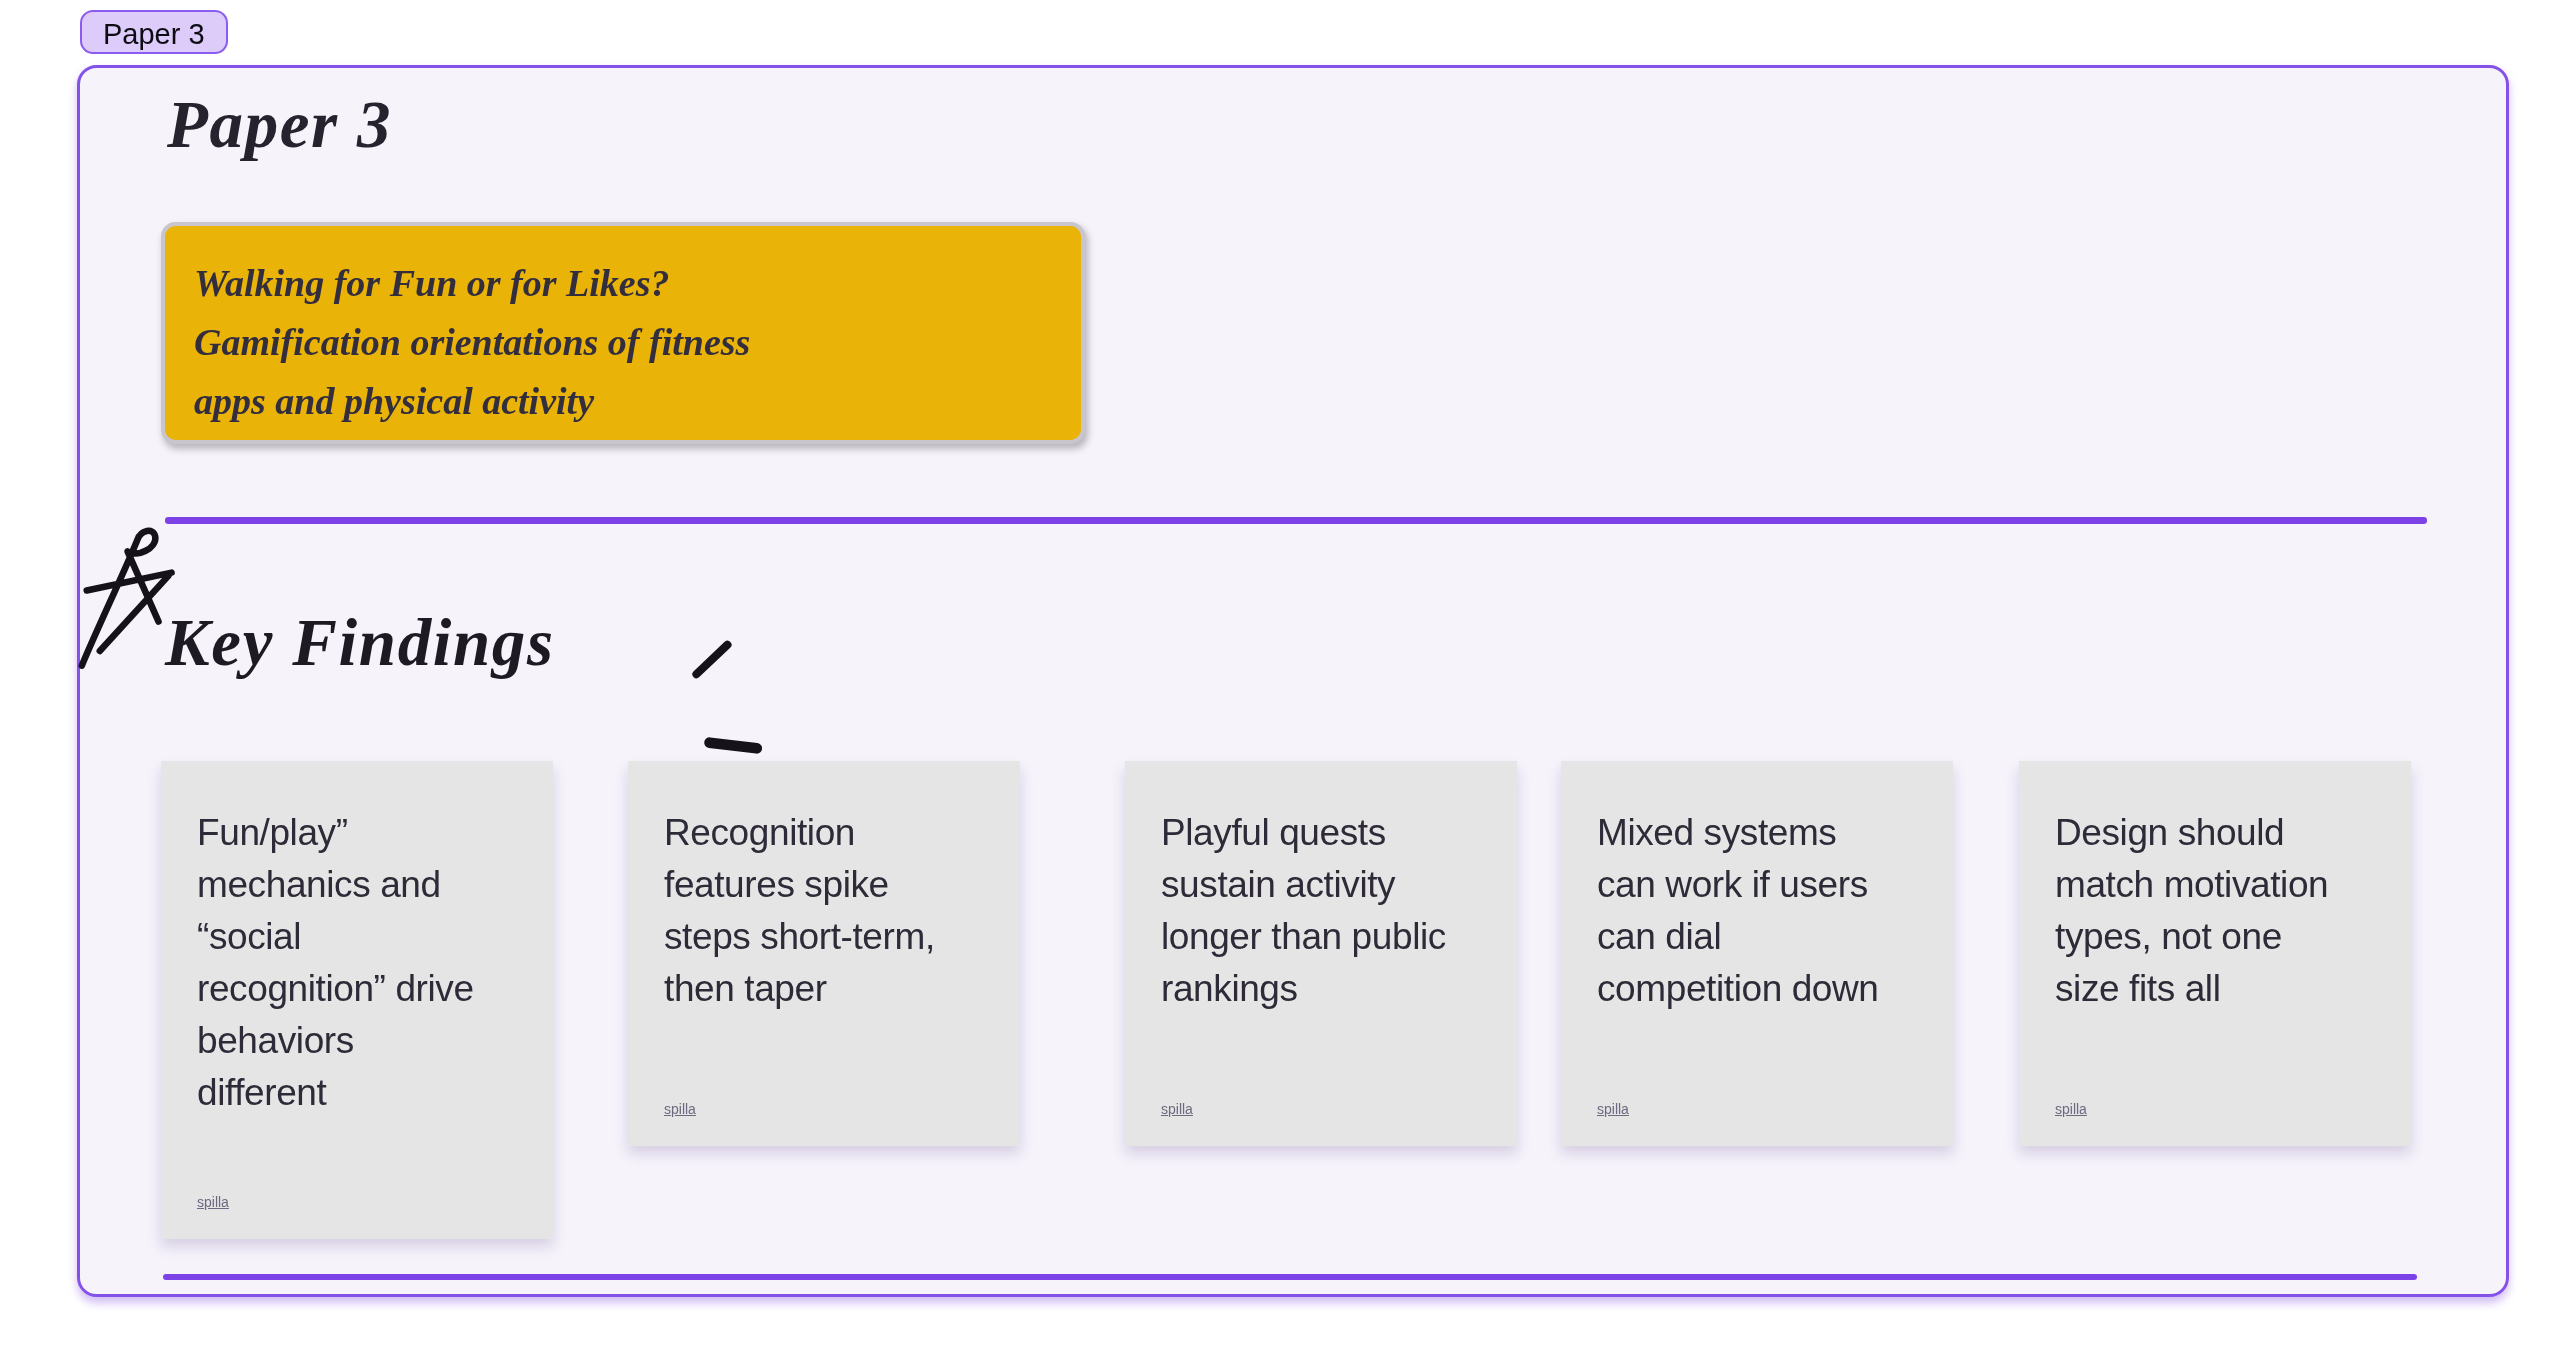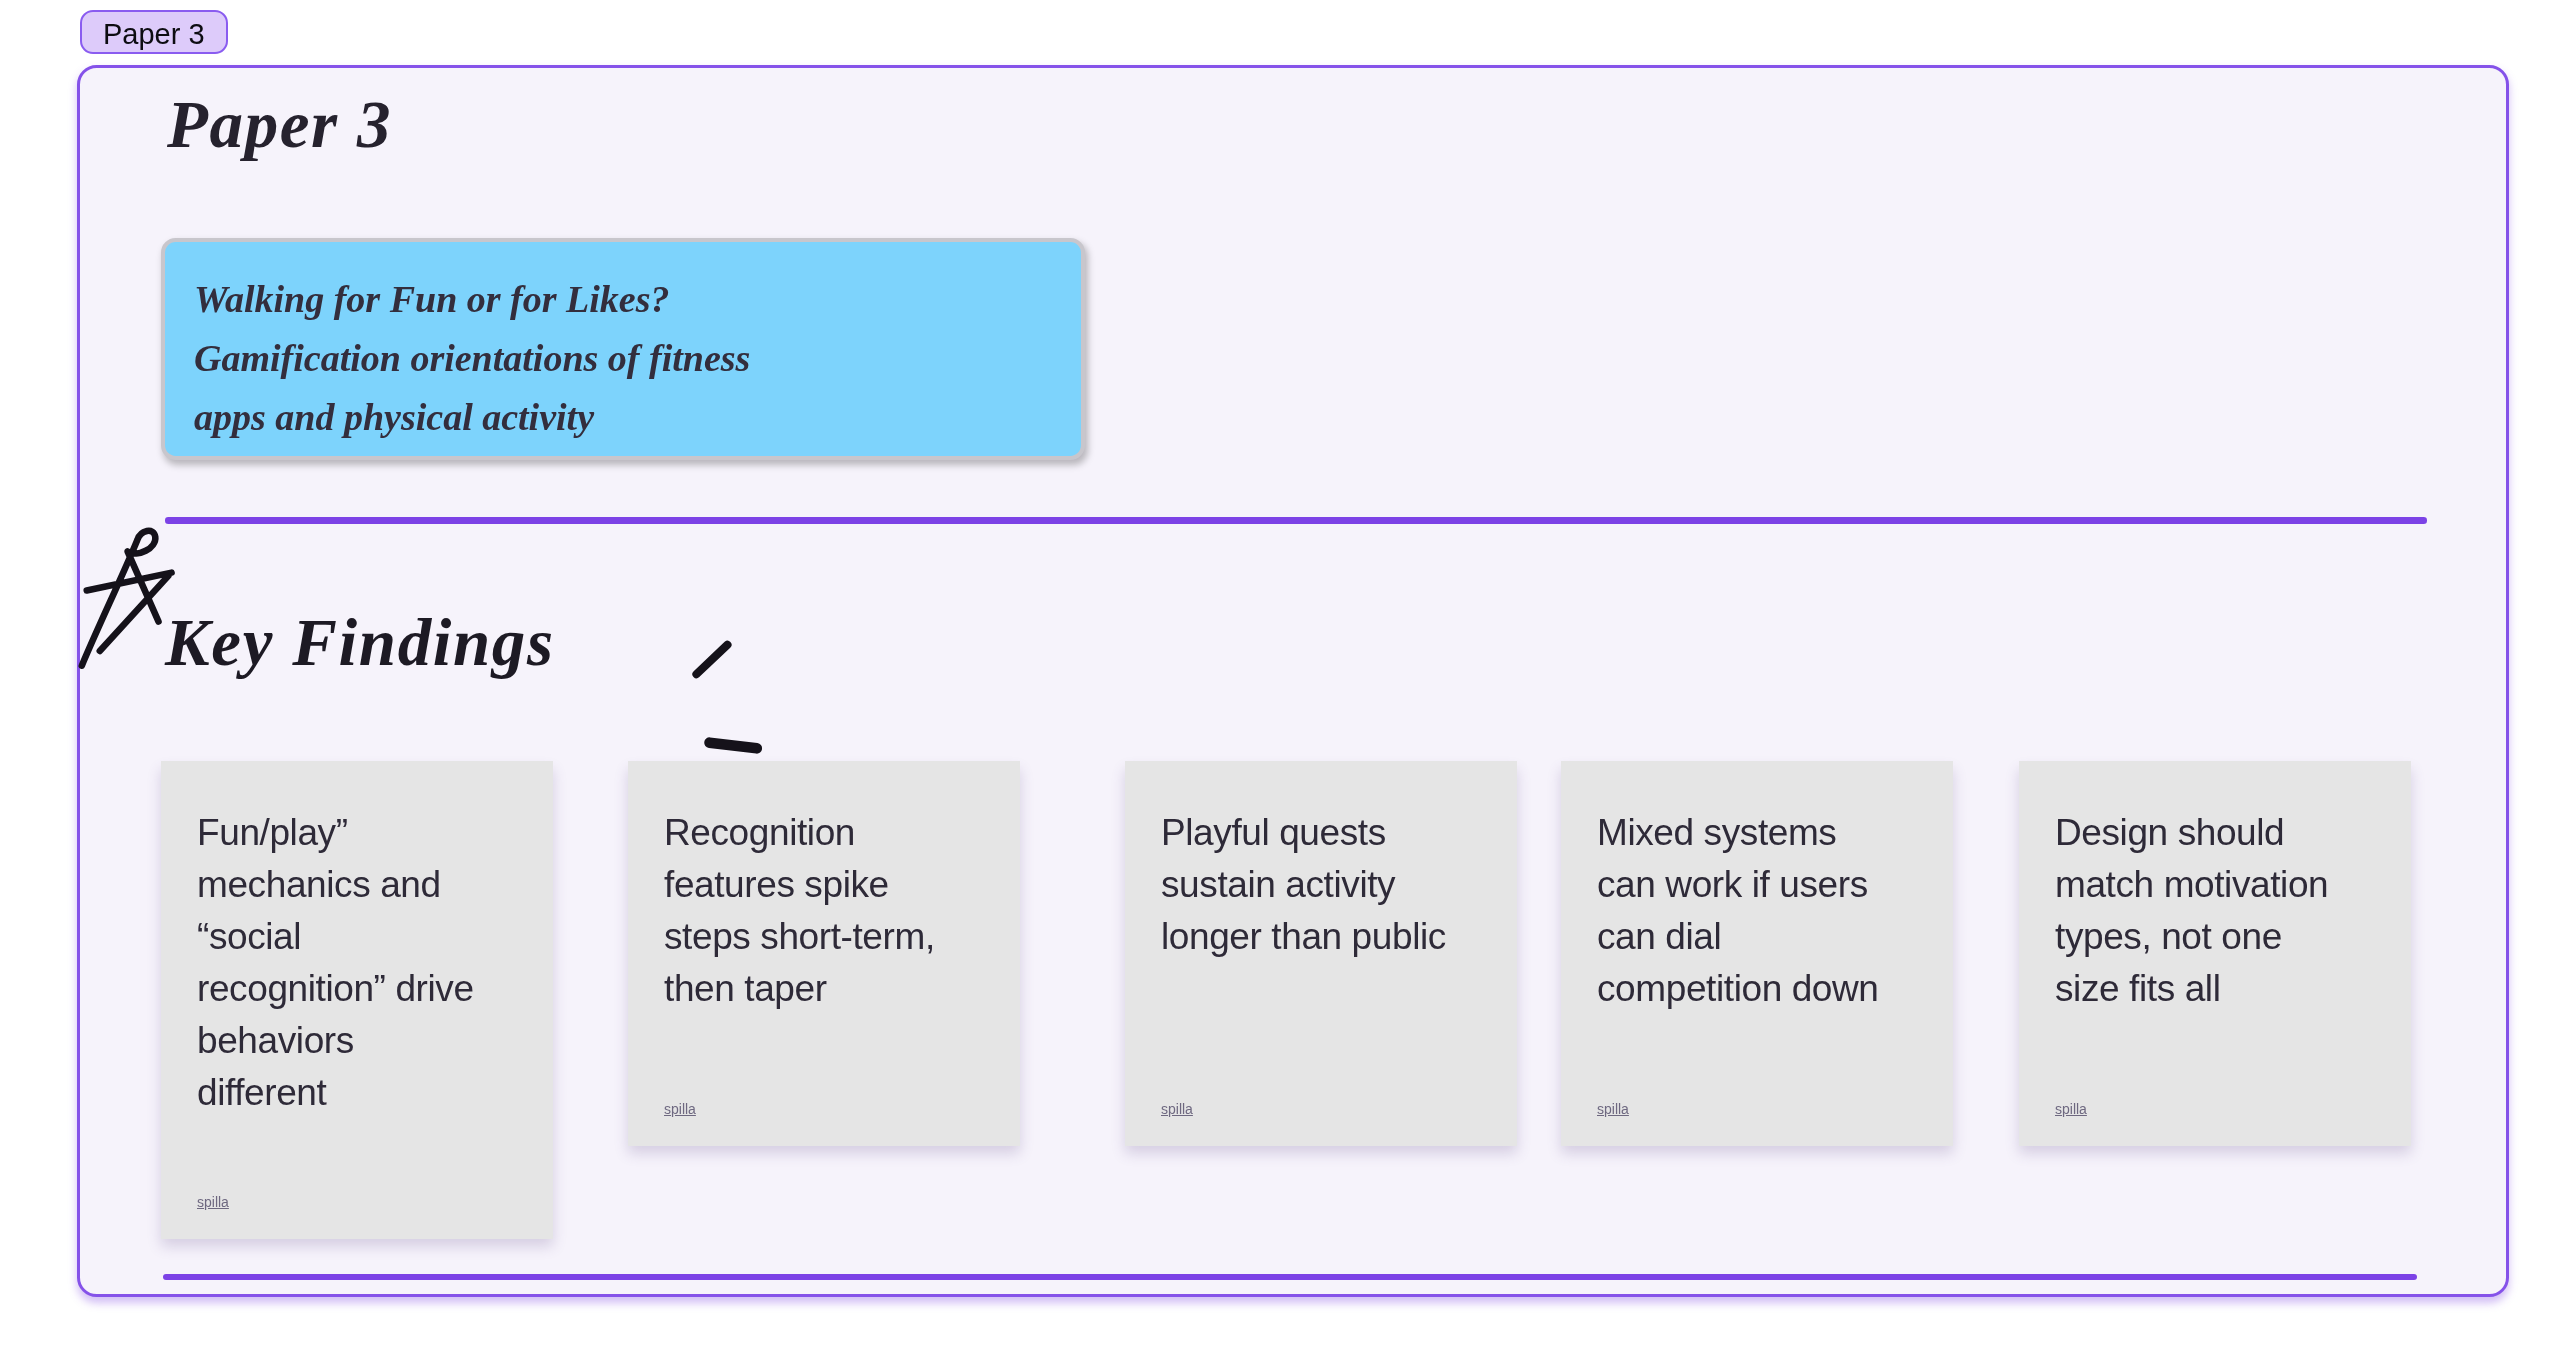--- a/index.html
+++ b/index.html
@@ -41,23 +41,23 @@
     color:#26222e;
   }
 
   .frame-title{
     position:absolute;left:87px;top:18px;
     font-size:67px;letter-spacing:1.6px;
   }
 
   
   .paper-note{
-    position:absolute;left:81px;top:170px;
+    position:absolute;left:81px;top:154px;
     width:924px;height:222px;
-    background:#7dd3fc;
+    background:#eab308;
     border:4.1px solid #c8c6cc;
     border-radius:14.7px;
     box-sizing:border-box;
     box-shadow:2.5px 4.9px 7.4px rgba(0,0,0,0.25);
   }
   .paper-note-text{
     padding:28px 19.6px 0 29px;
     font-size:38px;line-height:59px;
     color:#332e3d;
   }
@@ -161,20 +161,21 @@
       <div class="finding-line">then taper</div>
     </div>
     <div class="card-author">spilla</div>
   </div>
 
   <div class="card c3">
     <div class="card-text">
       <div class="finding-line">Playful quests</div>
       <div class="finding-line">sustain activity</div>
       <div class="finding-line">longer than public</div>
+      <div class="finding-line">rankings</div>
     </div>
     <div class="card-author">spilla</div>
   </div>
 
   <div class="card c4">
     <div class="card-text">
       <div class="finding-line">Mixed systems</div>
       <div class="finding-line">can work if users</div>
       <div class="finding-line">can dial</div>
       <div class="finding-line">competition down</div>

